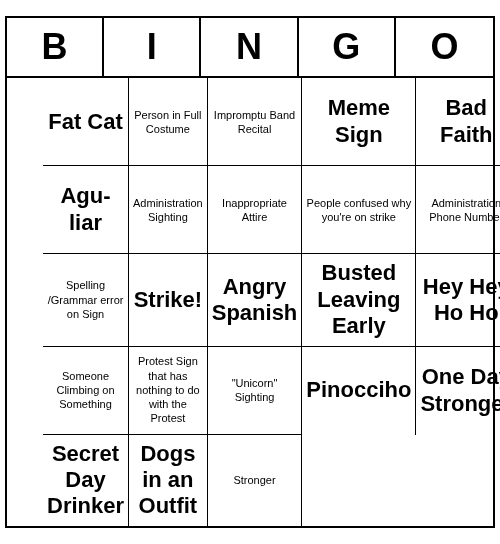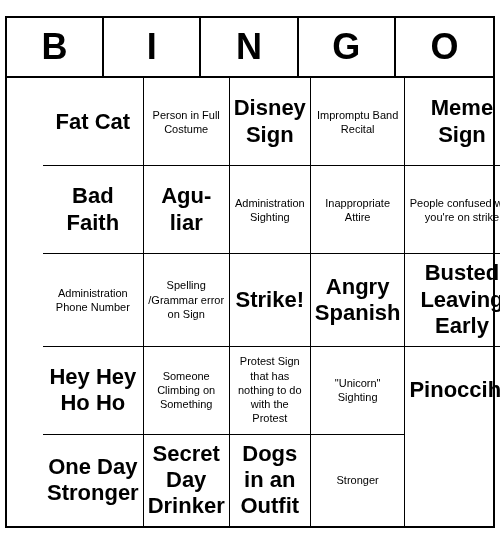--- a/index.html
+++ b/index.html
@@ -81,23 +81,20 @@
       <div class="bingo-header-cell">O</div>
     </div>
   <div class="bingo-grid">
   <div class="bingo-cell">
         <span class="cell-text large">Fat Cat</span>
       </div>
       <div class="bingo-cell">
         <span class="cell-text">Person in Full Costume</span>
       </div>
       <div class="bingo-cell">
-        <span class="cell-text large">Disney Sign</span>
-      </div>
-      <div class="bingo-cell">
         <span class="cell-text">Impromptu Band Recital</span>
       </div>
       <div class="bingo-cell">
         <span class="cell-text medium">Meme Sign</span>
       </div>
       <div class="bingo-cell">
         <span class="cell-text large">Bad Faith</span>
       </div>
       <div class="bingo-cell">
         <span class="cell-text large">Agu-liar</span>

